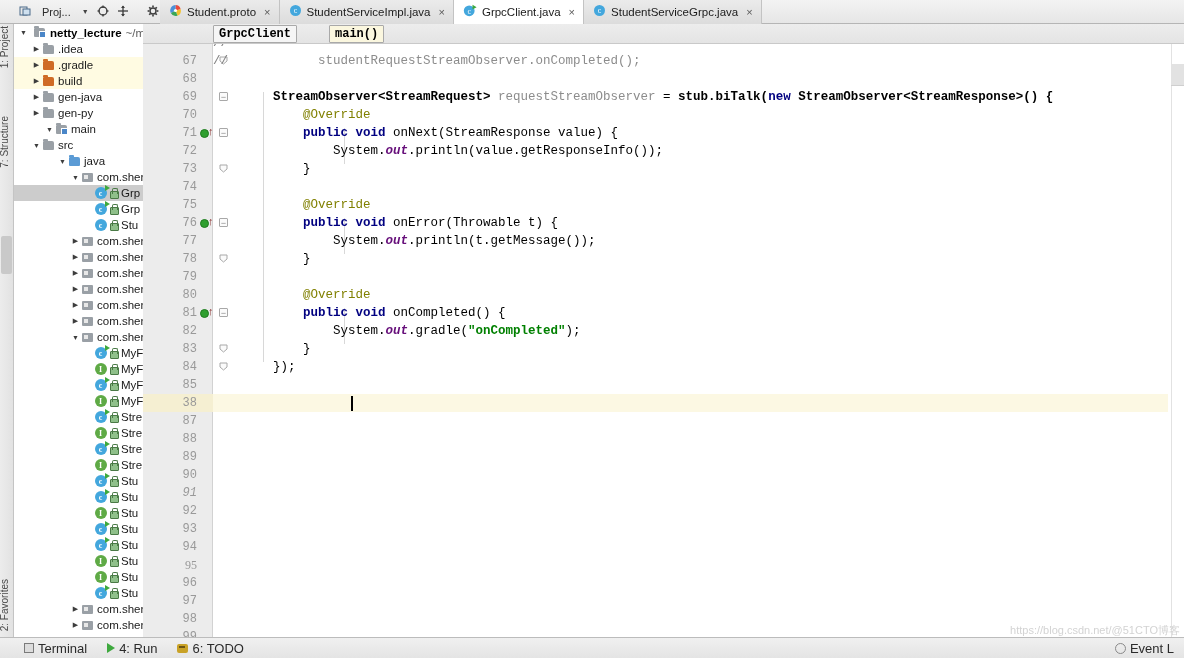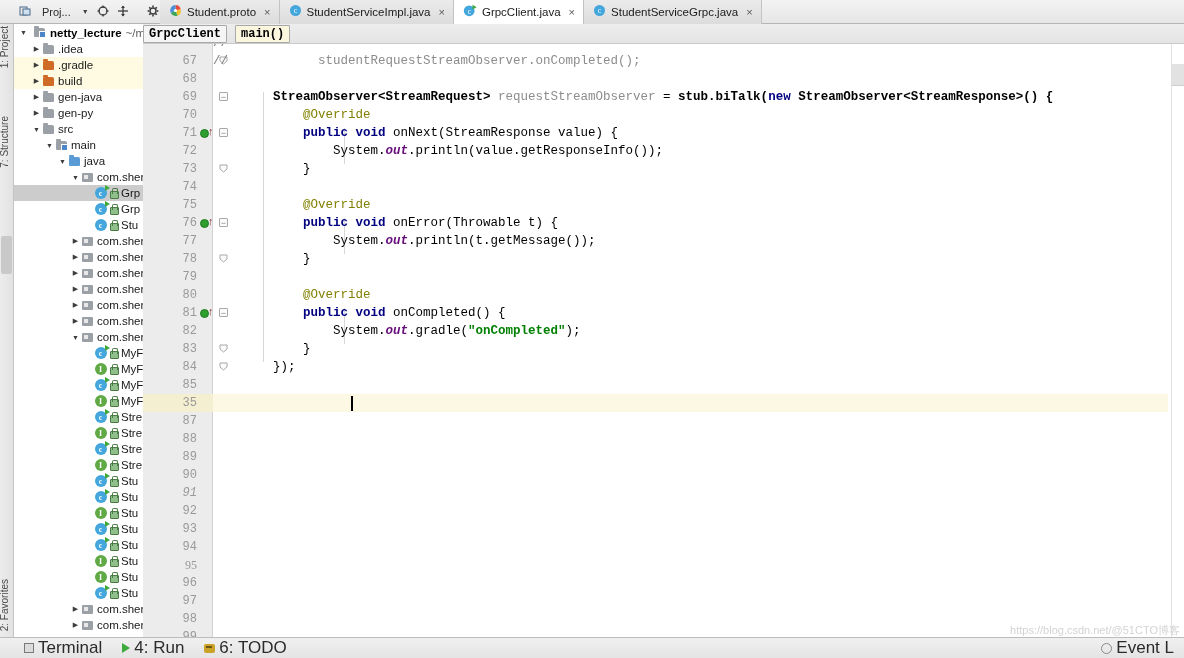--- a/index.html
+++ b/index.html
@@ -107,28 +107,28 @@
   .lock::after { content:""; position:absolute; left:2.5px; top:0px; width:4px; height:5px; border:1px solid #4a7a46; border-bottom:none; border-radius:2px 2px 0 0; }
 
   
   .editor {
     position: absolute; left: 143px; top: 24px; width: 1041px; height: 613px;
     background: #ffffff; overflow: hidden;
   }
   .breadcrumbs {
     position: absolute; left: 0; top: 0; width: 1041px; height: 20px;
     background: linear-gradient(#ededed,#e4e4e4); border-bottom: 1px solid #c9c9c9;
-    display: flex; align-items: center; gap: 8px;
+    display: flex; align-items: center; padding-left: 70px; gap: 0;
   }
   .crumb {
     font-family: "Liberation Mono", monospace; font-size: 12px; font-weight: bold;
     color: #000; padding: 1px 5px; border: 1px solid #a9a9a9; background: #f5f5f5;
     border-radius: 1px; cursor: default;
   }
-  .crumb.cur { background: #fbf7df; }
+  .crumb.cur { background: #fbf7df; margin-left: 32px; }
 
   .gutter {
     position: absolute; left: 0; top: 20px; width: 70px; height: 593px;
     background: #ececec; border-right: 1px solid #d2d2d2;
   }
   .foldcol {
     position: absolute; left: 70px; top: 20px; width: 22px; height: 593px;
     background: #ffffff;
   }
   .codearea {
@@ -187,21 +187,21 @@
   
   .side-thumb {
     position: absolute; left: 1px; top: 212px; width: 11px; height: 38px;
     background: #c9c9c9; border-radius: 2px;
   }
 
   
   .status {
     position: absolute; left: 0; bottom: 0; width: 1184px; height: 21px;
     background: linear-gradient(#f0f0f0,#e4e4e4); border-top: 1px solid #bcbcbc;
-    display: flex; align-items: center; font-size: 17px; color: #2b2b2b;
+    display: flex; align-items: center; font-size: 13px; color: #2b2b2b;
   }
   .st-item { display: flex; align-items: center; gap: 4px; padding: 0 10px; cursor: default; white-space: nowrap; }
   .sq { width: 10px; height: 10px; border: 1px solid #7a7a7a; background: #dcdcdc; display:inline-block; }
   .play { width:0; height:0; border-left: 8px solid #3ea93e; border-top: 5px solid transparent; border-bottom: 5px solid transparent; }
   .todo-ico { width: 11px; height: 9px; background: #c9a227; border-radius: 2px; position: relative; }
   .todo-ico::after { content:""; position:absolute; left:2px; top:2px; width:6px; height:2px; background:#6b5414; }
   .evt { width: 11px; height: 11px; border: 1px solid #8a8a8a; border-radius: 50%; }
 
   .watermark {
     position: absolute; right: 4px; bottom: 20px;
@@ -382,34 +382,34 @@
         </div>
         <div class="trow">
           <span style="width:17px;flex:0 0 17px"></span>
           <span class="arrow">▶</span>
           <span class="ico">
             <span class="fold grey"></span>
           </span>
           <span class="tlabel">gen-py</span>
         </div>
         <div class="trow">
+          <span style="width:30px;flex:0 0 30px"></span>
+          <span class="arrow">▼</span>
+          <span class="ico">
+            <span class="fold mod"></span>
+          </span>
+          <span class="tlabel">main</span>
+        </div>
+        <div class="trow">
           <span style="width:17px;flex:0 0 17px"></span>
           <span class="arrow">▼</span>
           <span class="ico">
             <span class="fold grey"></span>
           </span>
           <span class="tlabel">src</span>
-        </div>
-        <div class="trow">
-          <span style="width:30px;flex:0 0 30px"></span>
-          <span class="arrow">▼</span>
-          <span class="ico">
-            <span class="fold mod"></span>
-          </span>
-          <span class="tlabel">main</span>
         </div>
         <div class="trow">
           <span style="width:43px;flex:0 0 43px"></span>
           <span class="arrow">▼</span>
           <span class="ico">
             <span class="fold blue"></span>
           </span>
           <span class="tlabel">java</span>
         </div>
         <div class="trow">
@@ -693,21 +693,21 @@
         <div class="lnum" style="top: 206px;">78</div>
         <div class="lnum" style="top: 224px;">79</div>
         <div class="lnum" style="top: 242px;">80</div>
         <div class="lnum" style="top: 260px;">81</div>
         <div class="bp" style="left: 57px; top: 265px;"></div>
         <div class="bparrow" style="left: 65px; top: 263px;">↑</div>
         <div class="lnum" style="top: 278px;">82</div>
         <div class="lnum" style="top: 296px;">83</div>
         <div class="lnum" style="top: 314px;">84</div>
         <div class="lnum" style="top: 332px;">85</div>
-        <div class="lnum" style="top: 350px;">35</div>
+        <div class="lnum" style="top: 350px;">38</div>
         <div class="lnum" style="top: 368px;">87</div>
         <div class="lnum" style="top: 386px;">88</div>
         <div class="lnum" style="top: 404px;">89</div>
         <div class="lnum" style="top: 422px;">90</div>
         <div class="lnum" style="top: 440px; font-style: italic;">91</div>
         <div class="lnum" style="top: 458px;">92</div>
         <div class="lnum" style="top: 476px;">93</div>
         <div class="lnum" style="top: 494px;">94</div>
         <div class="lnum" style="top: 512px; font-family: Liberation Serif, serif;">95</div>
         <div class="lnum" style="top: 530px;">96</div>

